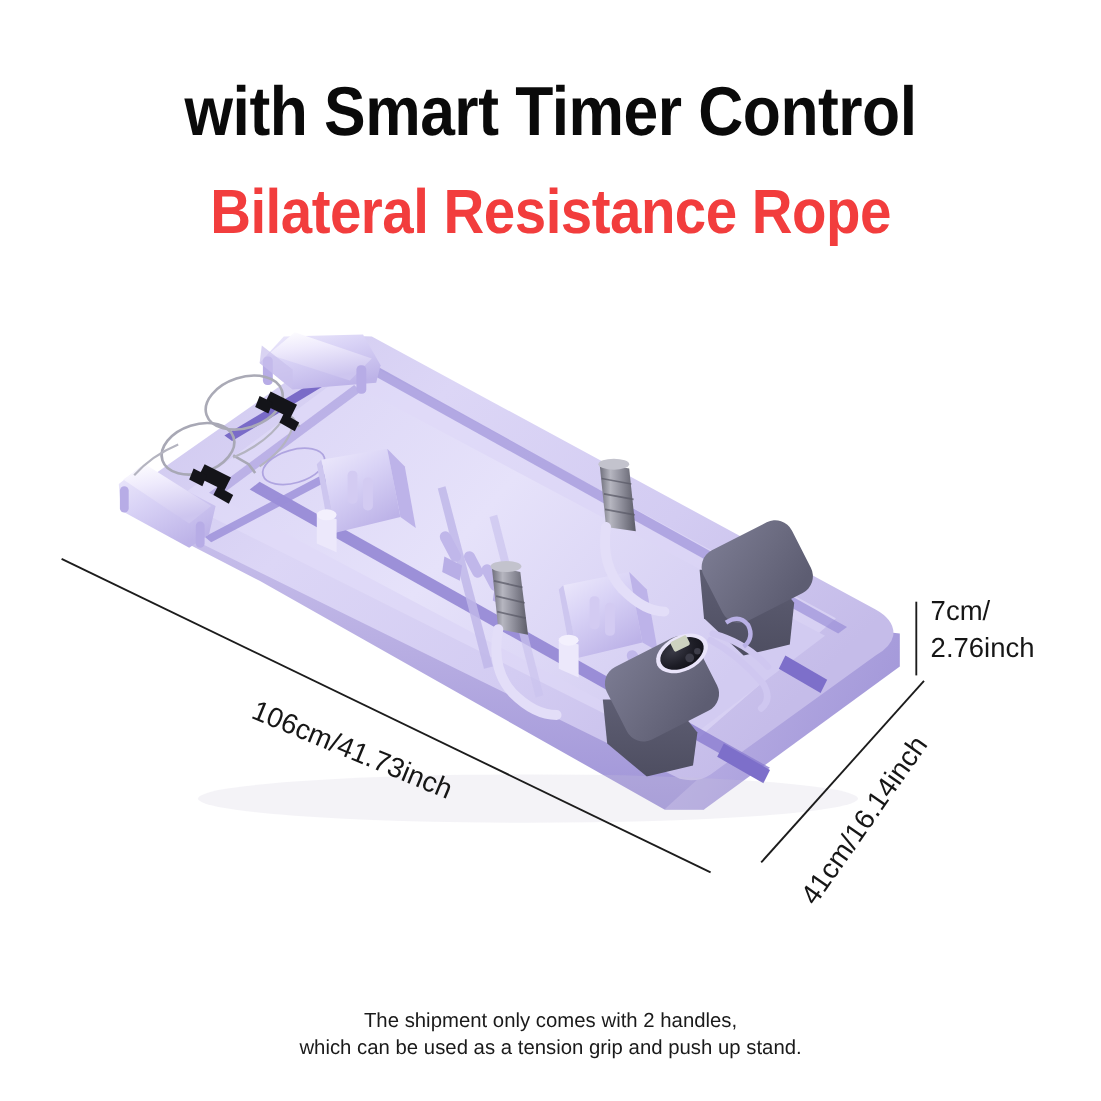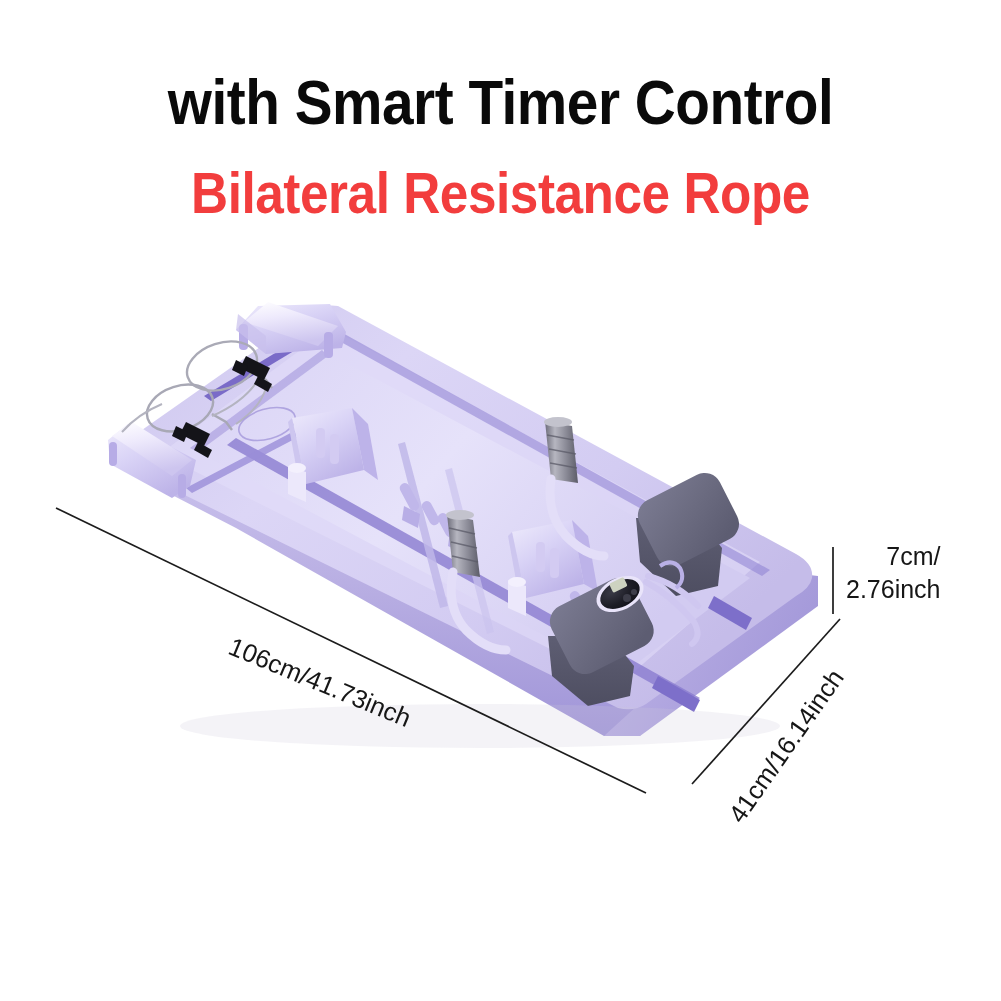--- a/index.html
+++ b/index.html
@@ -63,21 +63,20 @@
     color: #161616;
     font-size: 25px;
     line-height: 31px;
     white-space: nowrap;
   }
   #dim-height-label {
     left: 846px;
     top: 504px;
     font-size: 25px;
     line-height: 33px;
-    text-align: right;
   }
   #dim-length-label {
     left: 236px;
     top: 595px;
     transform: rotate(22.5deg);
     transform-origin: left top;
     font-size: 25.5px;
   }
   #dim-depth-label {
     left: 722px;
@@ -344,14 +343,18 @@
 
   <div class="dim-label" id="dim-height-label">
     <div>7cm/</div>
     <div>2.76inch</div>
   </div>
 
   <div class="dim-label" id="dim-length-label">106cm/41.73inch</div>
 
   <div class="dim-label" id="dim-depth-label">41cm/16.14inch</div>
 
+  <div id="caption">
+    <span class="cap-line">The shipment only comes with 2 handles,</span>
+    <span class="cap-line">which can be used as a tension grip and push up stand.</span>
+  </div>
 
 </div>
 
 </body></html>

